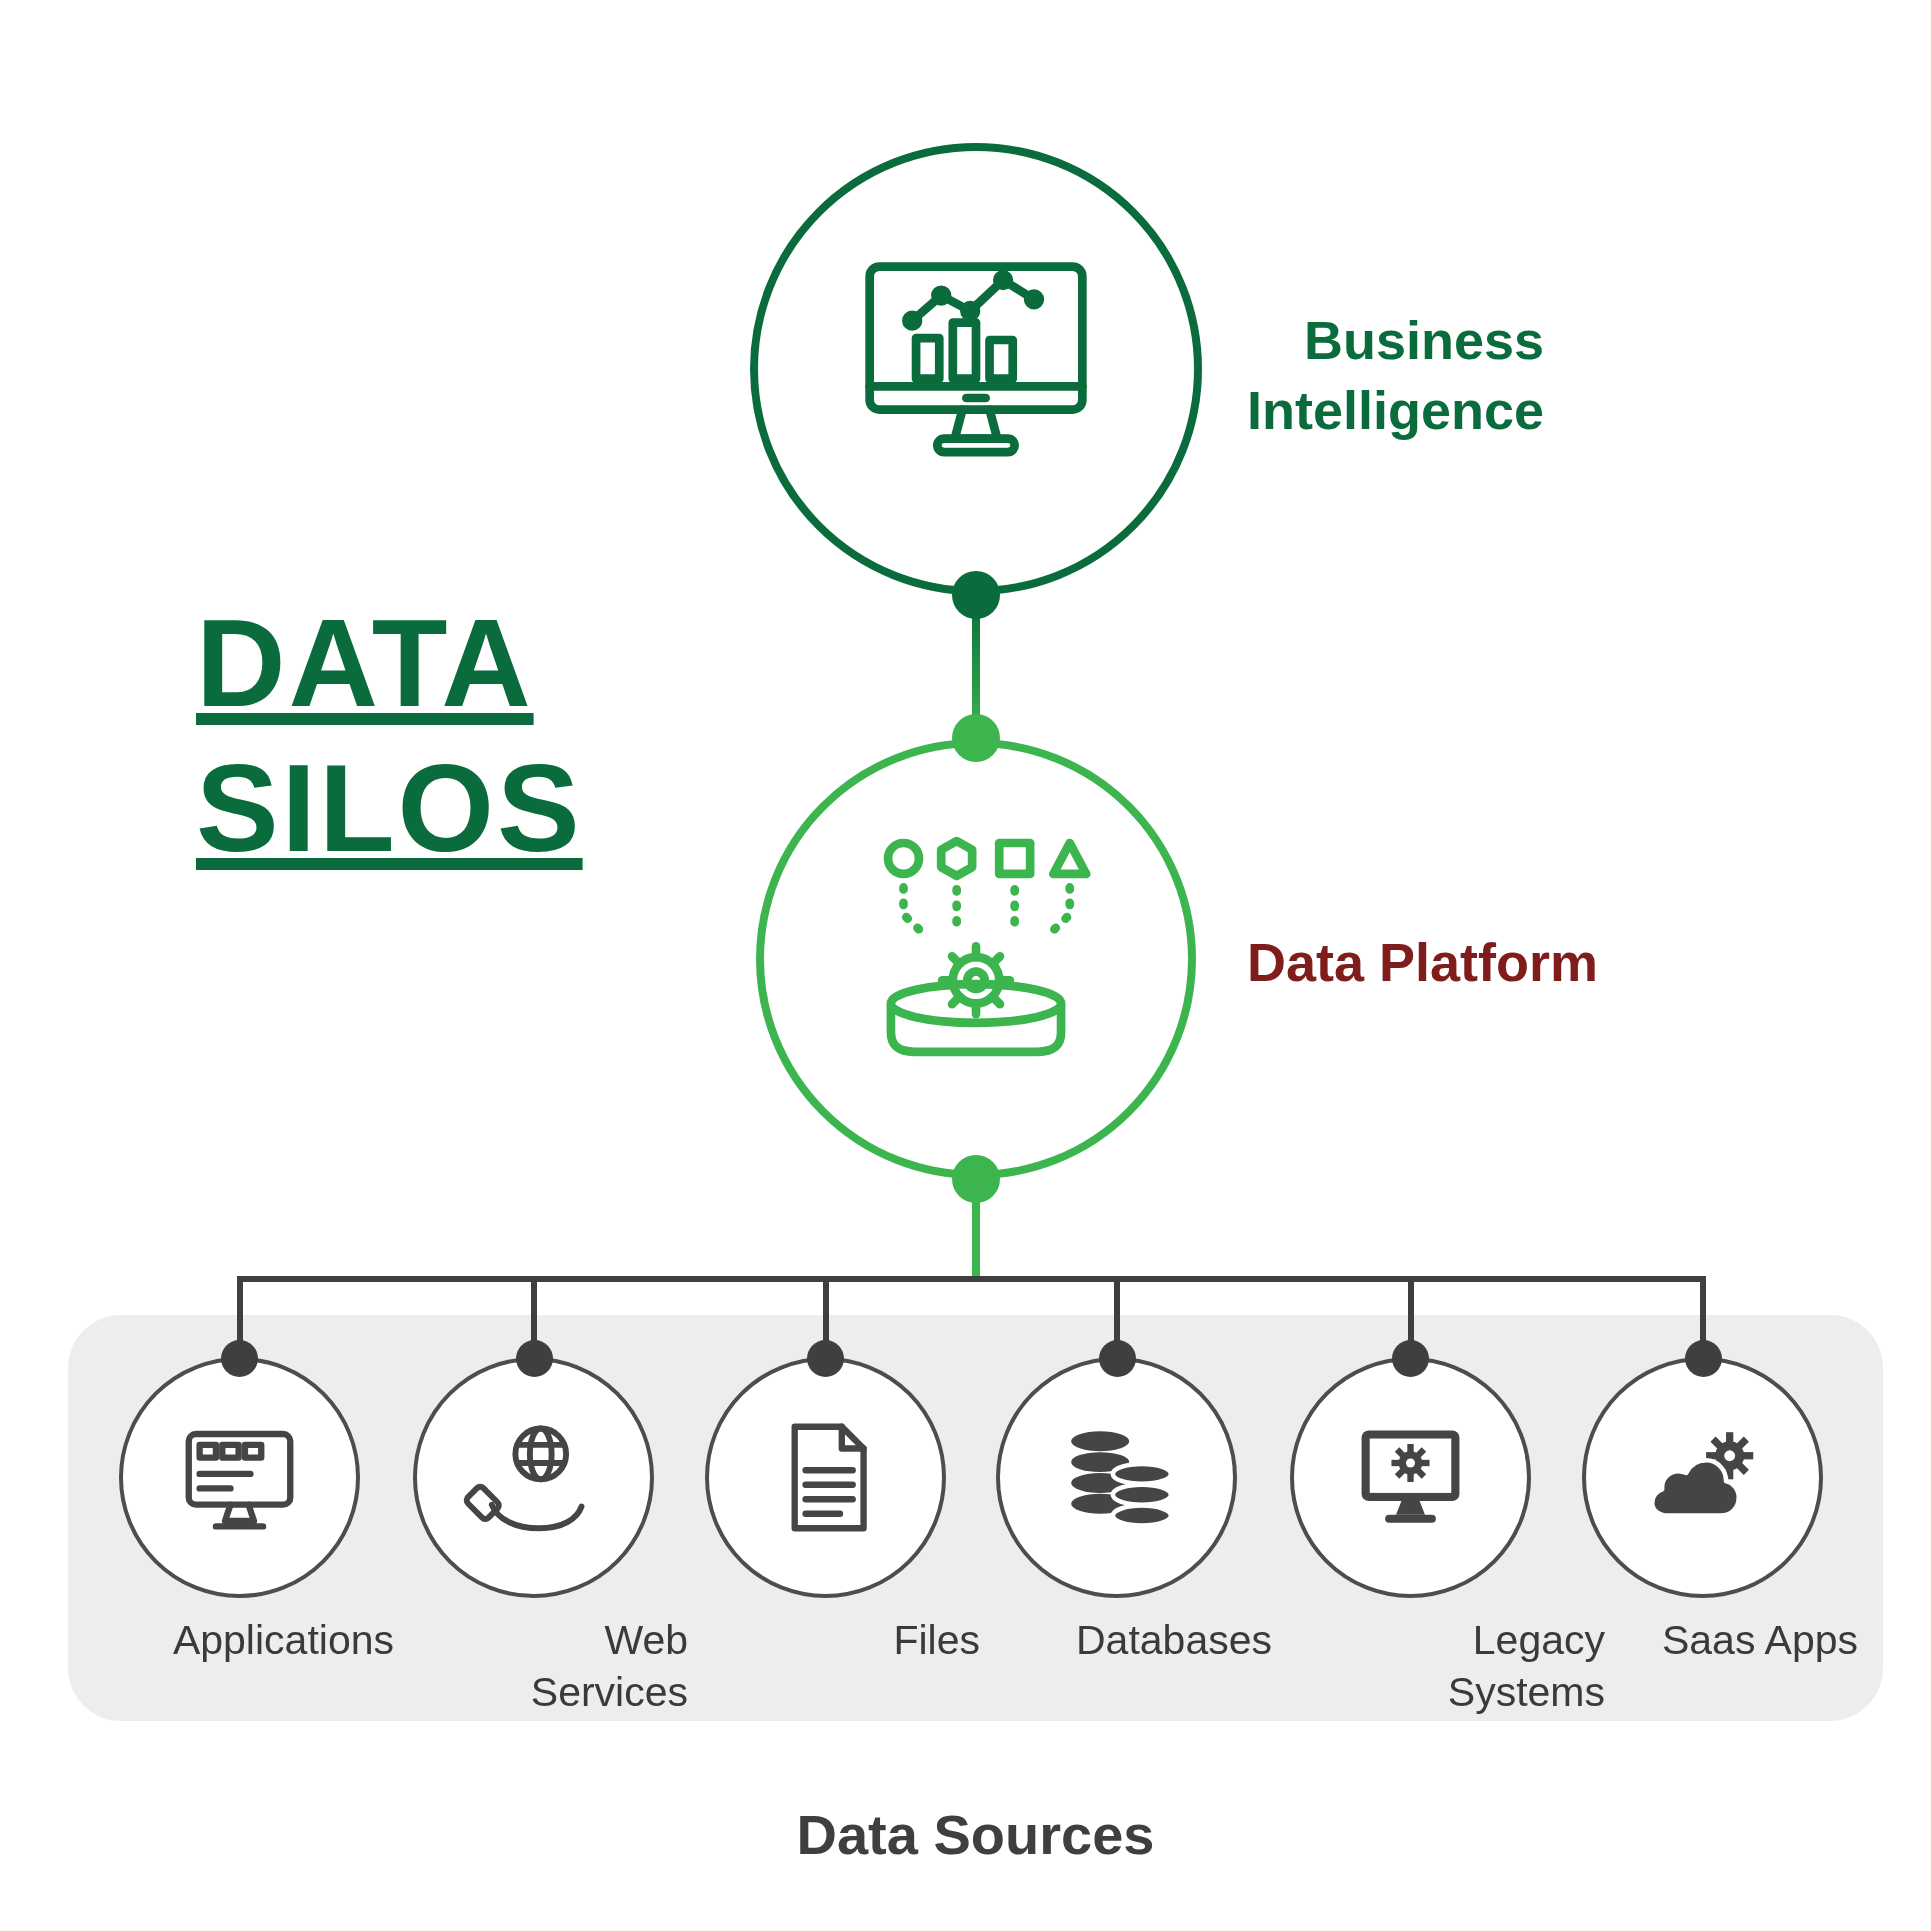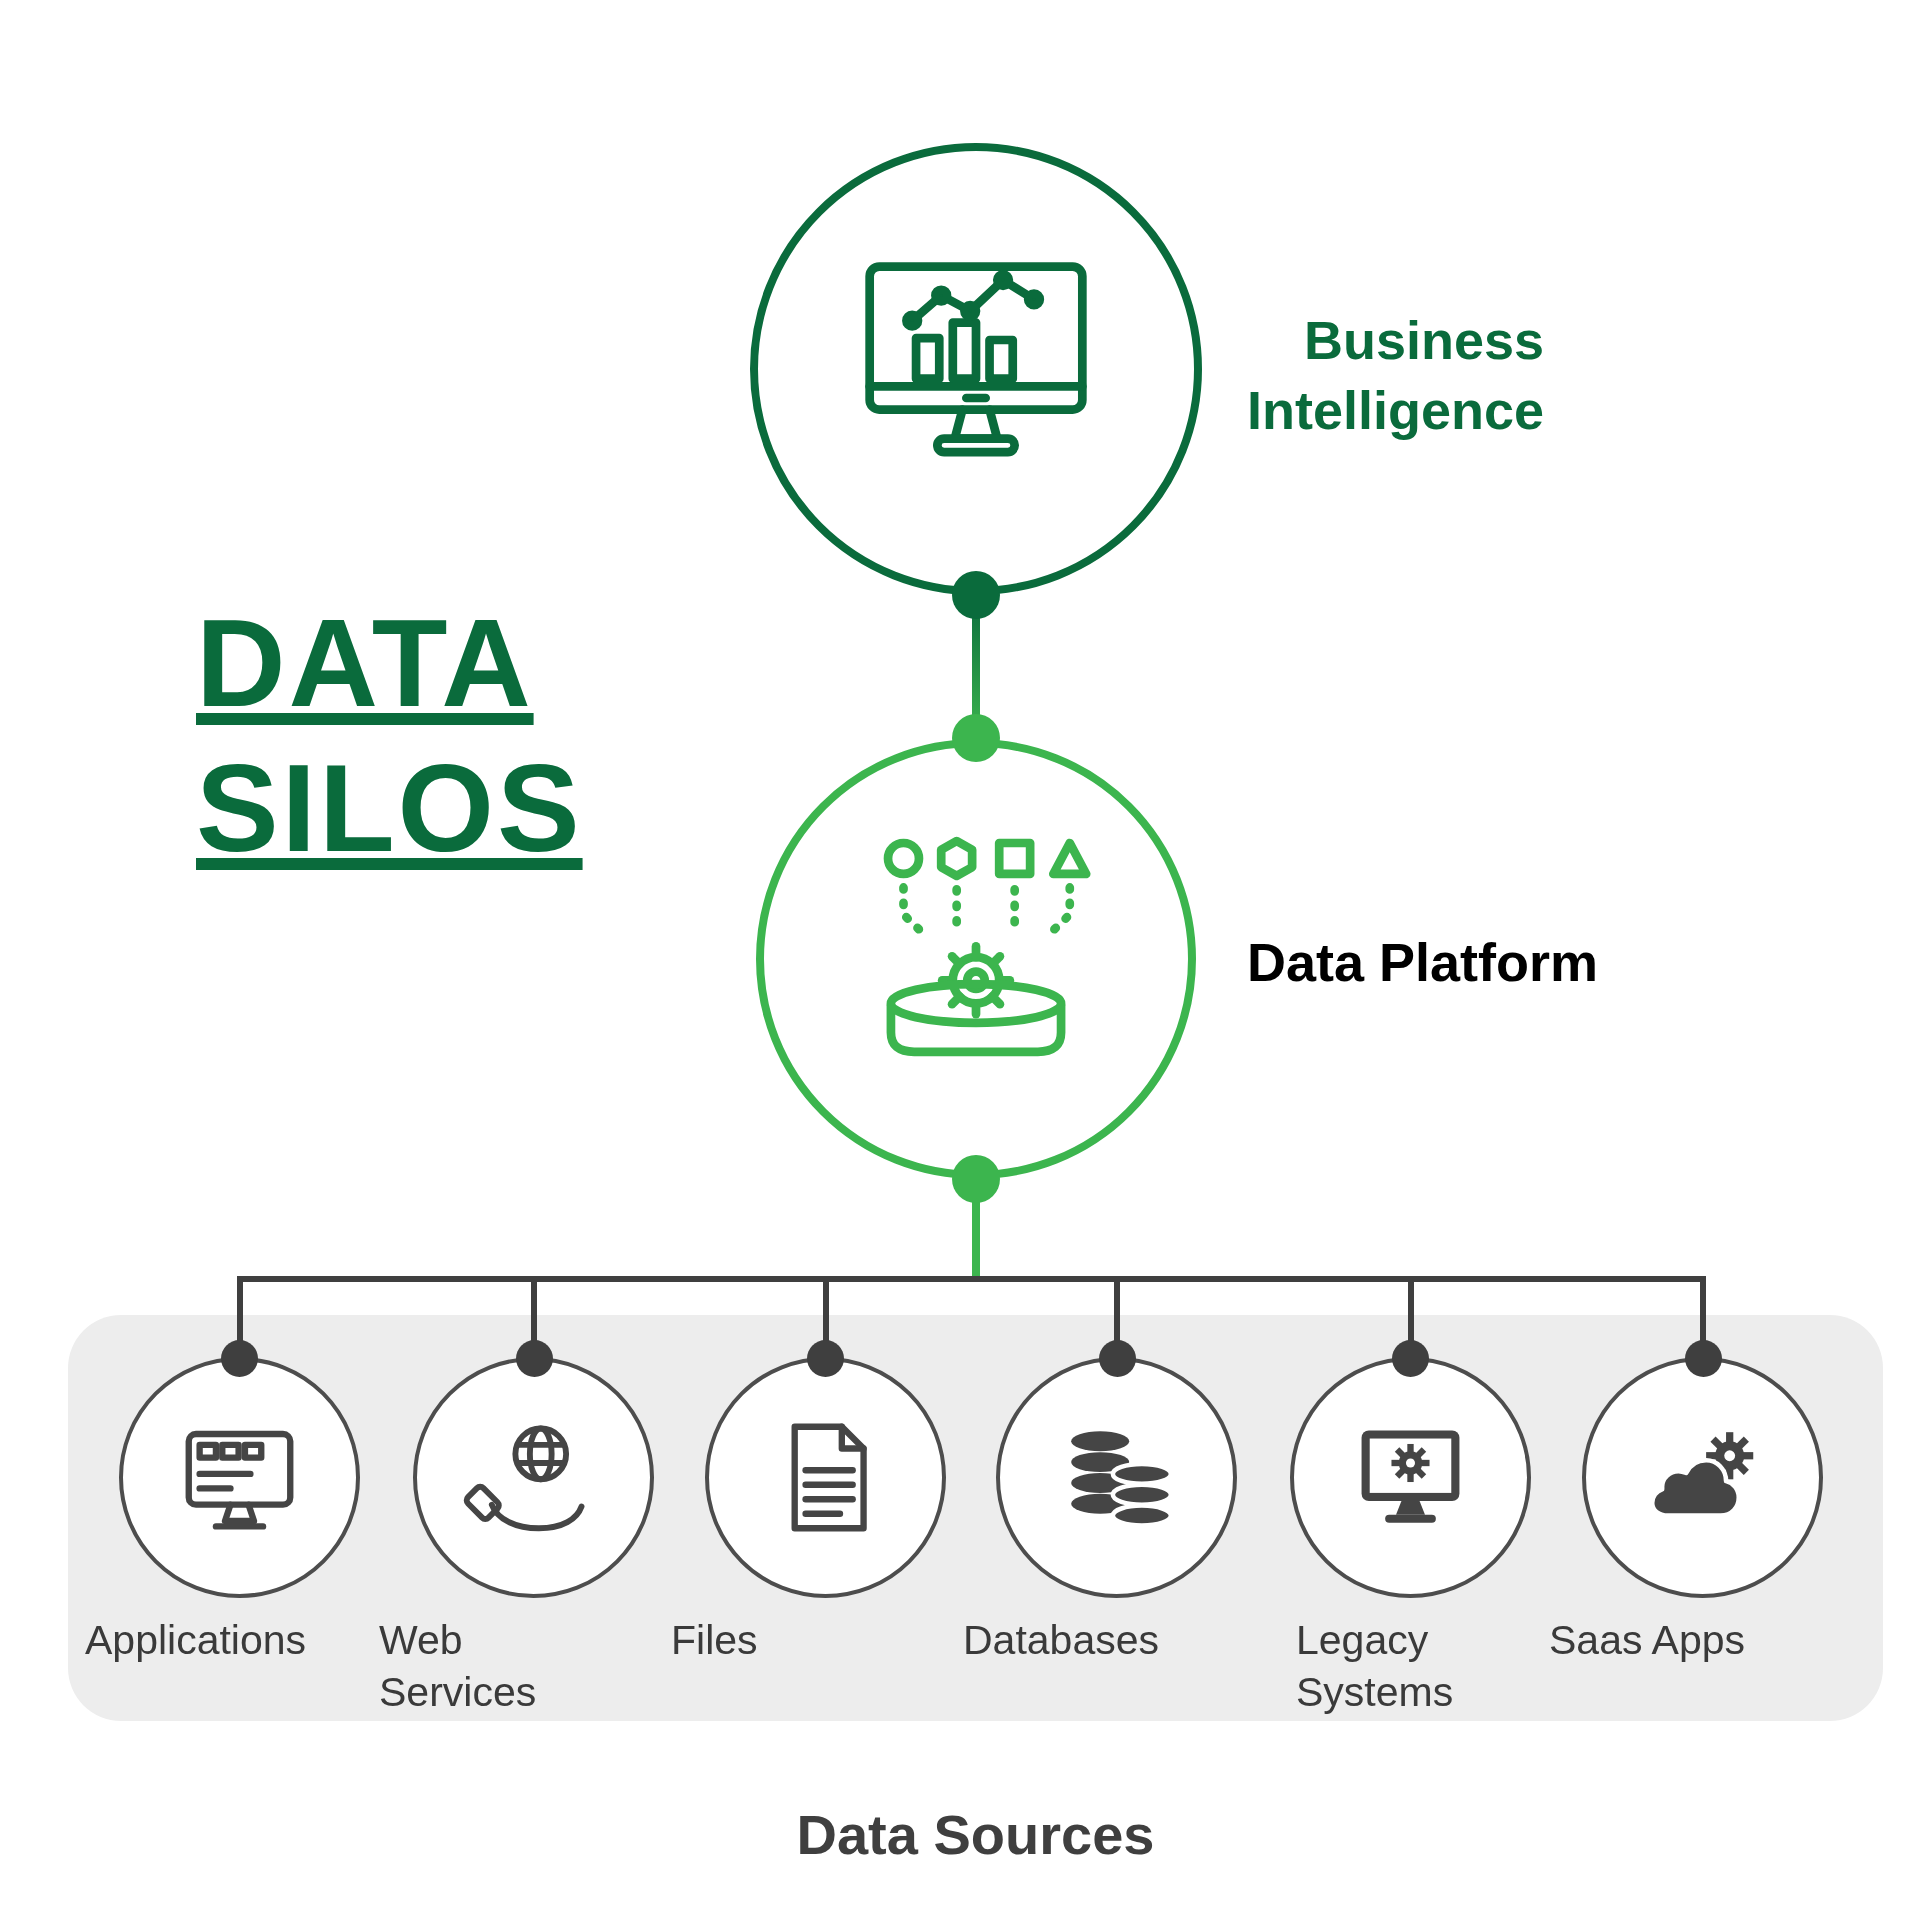--- a/index.html
+++ b/index.html
@@ -37,21 +37,21 @@
   #dp-circle { left: 756px; top: 739px; width: 440px; height: 440px; border: 8.7px solid #3cb54e; }
 
   .node-label {
     font-weight: bold;
     font-size: 54px;
     line-height: 70px;
     white-space: pre-line;
     text-align: right;
   }
   #bi-label { left: 1247px; top: 305px; color: #0a6b3c; }
-  #dp-label { left: 1247px; top: 927px; color: #000000; }
+  #dp-label { left: 1247px; top: 927px; color: #7f1d1d; }
 
   
   .dot { border-radius: 50%; }
   #dot-top { left: 952px; top: 571px; width: 48px; height: 48px; background: #0a6b3c; }
   #dot-mid { left: 952px; top: 714px; width: 48px; height: 48px; background: #3cb54e; }
   #dot-bottom { left: 952px; top: 1155px; width: 48px; height: 48px; background: #3cb54e; }
   #vline-1 { left: 972px; top: 593px; width: 7.7px; height: 147px; background: linear-gradient(#0a6b3c, #3cb54e); }
   #vline-2 { left: 972px; top: 1176px; width: 7.7px; height: 104px; background: #3cb54e; }
 
   #hline { left: 239px; top: 1276px; width: 1466px; height: 5.8px; background: #3f3f3f; border-radius: 2.9px; }
@@ -71,21 +71,21 @@
     border: 4.8px solid #4d4d4d;
     border-radius: 50%;
     background: #ffffff;
     display: flex;
     align-items: center;
     justify-content: center;
   }
   .src-label {
     top: 1614px;
     width: 309px;
-    text-align: left;
+    text-align: right;
     font-size: 41px;
     line-height: 52px;
     color: #3a3a3a;
     white-space: pre-line;
   }
   #sources-title {
     left: 68px; top: 1802px;
     width: 1815px;
     text-align: center;
     font-weight: bold;

